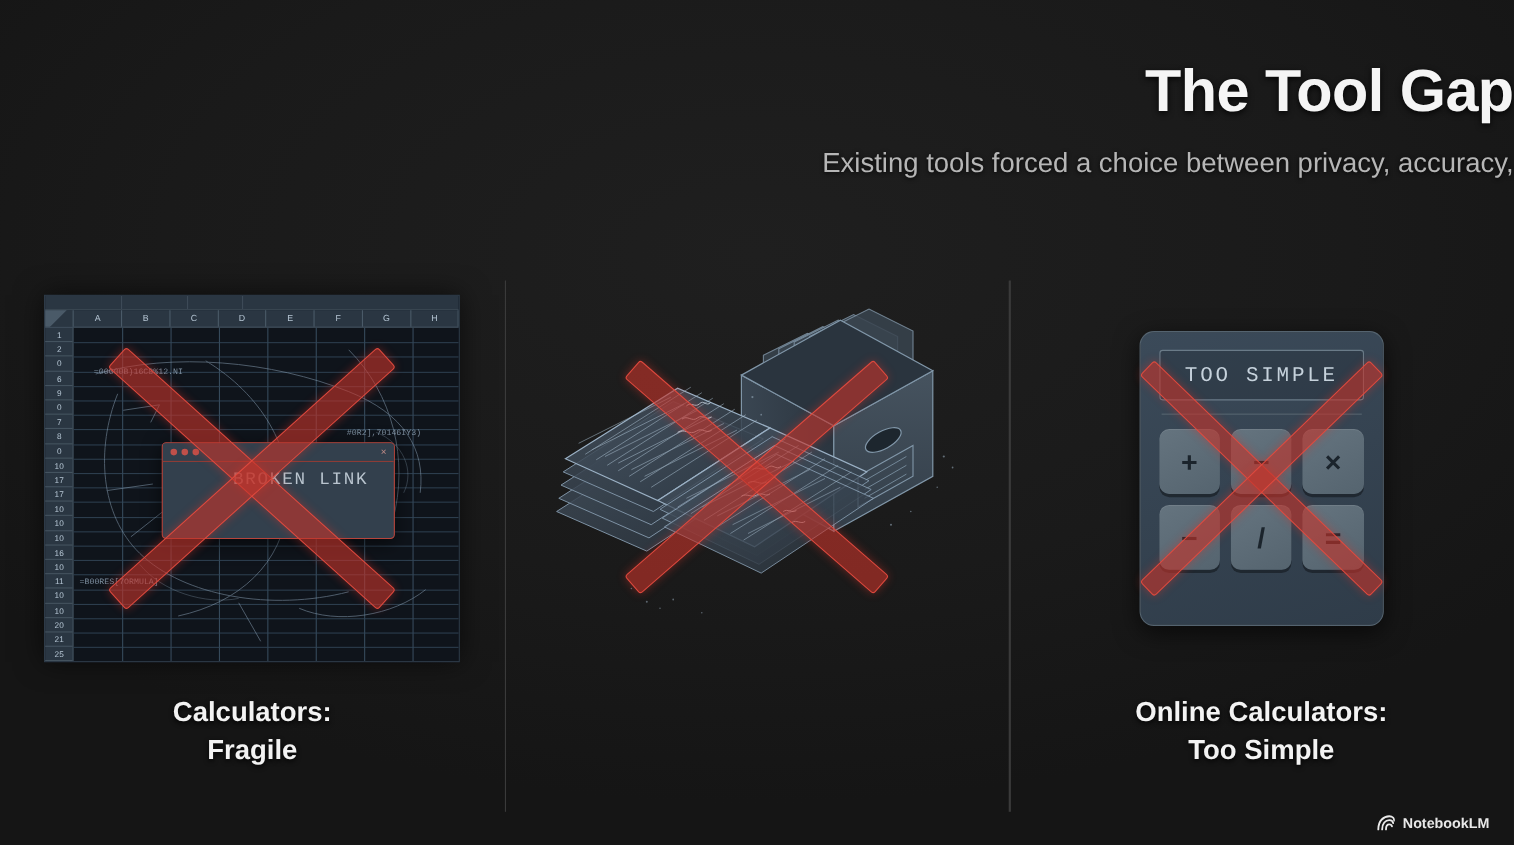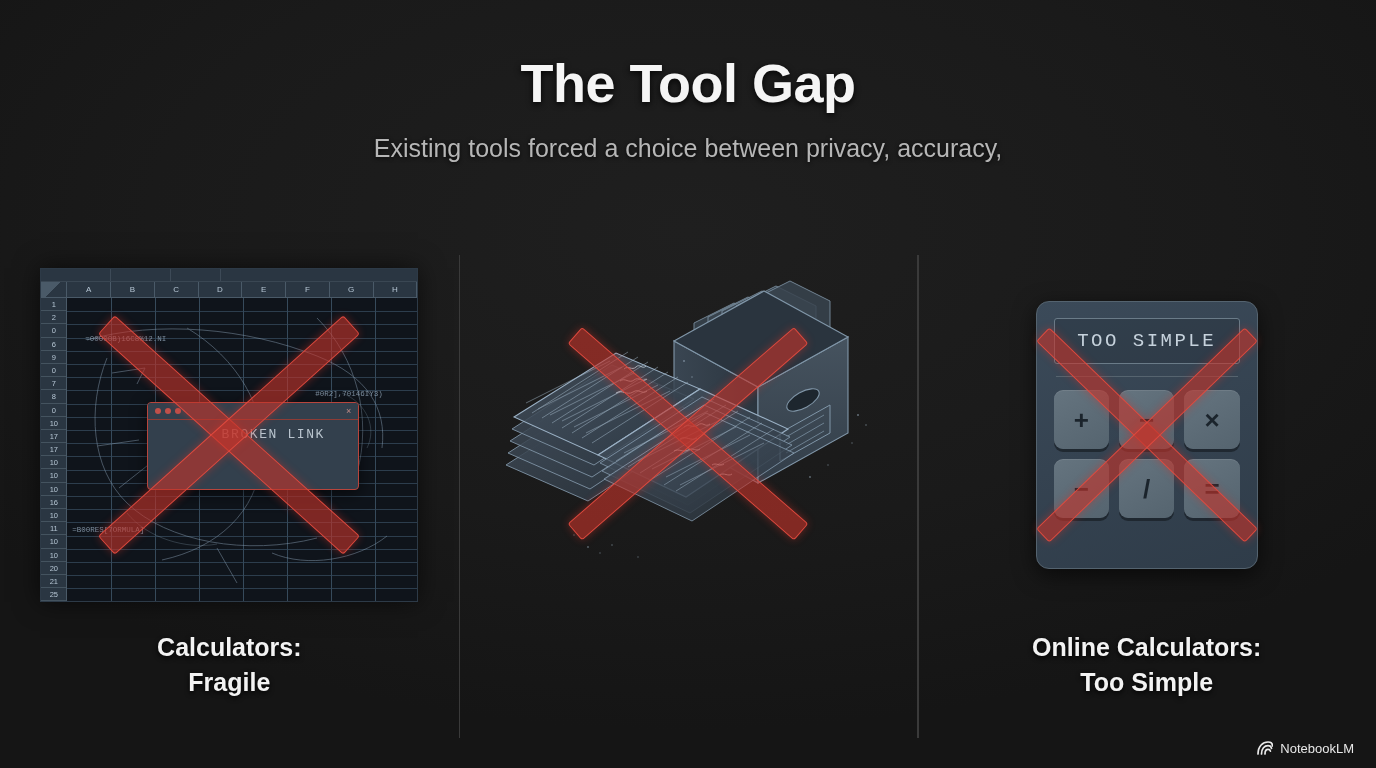--- a/index.html
+++ b/index.html
@@ -10,21 +10,21 @@
     overflow:hidden;
   }
   .slide {
     position:relative;
     width:1376px; height:768px;
     background:
       radial-gradient(ellipse 900px 500px at 50% 30%, #1f1f1f 0%, #1a1a1a 60%, #151515 100%);
   }
 
   
-  .header { position:absolute; top:0; left:0; width:100%; text-align:center; }
+  .header { position:absolute; top:0; left:0; width:100%; text-align:right; }
   .title {
     margin-top:52px;
     font-size:54px; font-weight:bold; letter-spacing:-0.5px;
     color:#f5f5f5;
     text-shadow:0 2px 6px rgba(0,0,0,.85);
   }
   .subtitle {
     margin-top:18px;
     font-size:25px; line-height:33px; font-weight:400;
     color:#b6b6b6;
@@ -129,21 +129,21 @@
   .dot { width:6px; height:6px; border-radius:50%; background:#c0504a; margin-right:4px; }
   .errclose { margin-left:auto; color:#c08b87; font-size:9px; line-height:9px; }
   .errtitle {
     margin-top:14px; text-align:center;
     font-family:"Liberation Mono", monospace;
     font-size:19px; letter-spacing:1px; color:#dfe6ec;
   }
   .errsub {
     margin-top:7px; text-align:center;
     font-family:"Liberation Mono", monospace;
-    font-size:13px; letter-spacing:1.6px; color:#b9c4ce;padding-left:40px;
+    font-size:16px; letter-spacing:1.6px; color:#b9c4ce;padding-left:40px;
   }
 
   
   .iso { position:relative; width:400px; height:340px; }
   .iso svg { position:absolute; left:0; top:0; }
 
   
   .calc {
     position:relative;
     width:222px; height:268px;
@@ -175,21 +175,21 @@
     border-radius:9px;
     box-shadow:0 3px 0 rgba(25,32,39,.75), inset 0 1px 0 rgba(255,255,255,.09);
     display:flex; align-items:center; justify-content:center;
     color:#1b242c; font-size:26px; font-weight:bold; line-height:1;
   }
 
   
   .wm {
     position:absolute; right:22px; bottom:12px;
     display:flex; align-items:flex-start; gap:7px;
-    color:#e8e8e8; font-size:13px;
+    color:#e8e8e8; font-size:13px;font-weight:bold;
   }
 </style>
 </head>
 <body>
 
 <div class="slide">
 
   <div class="header">
     <div class="title">The Tool Gap</div>
     <div class="subtitle">

